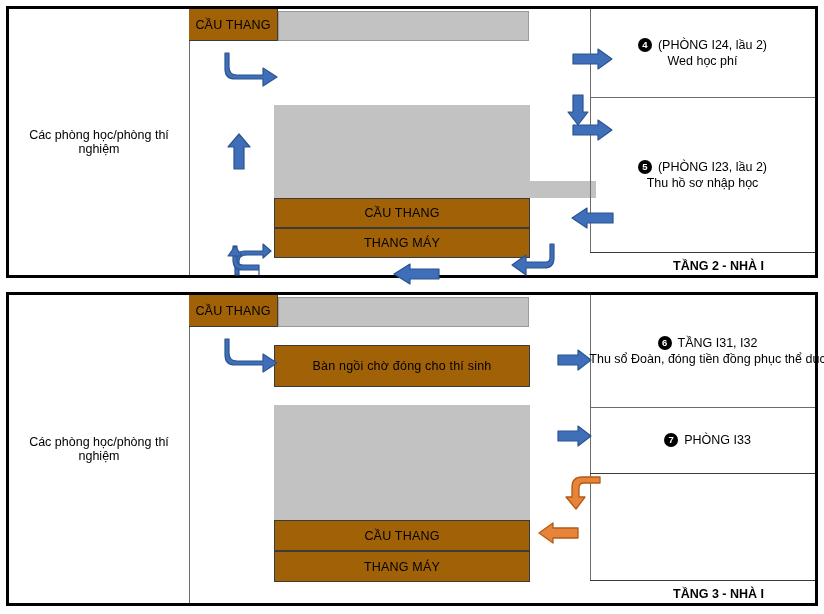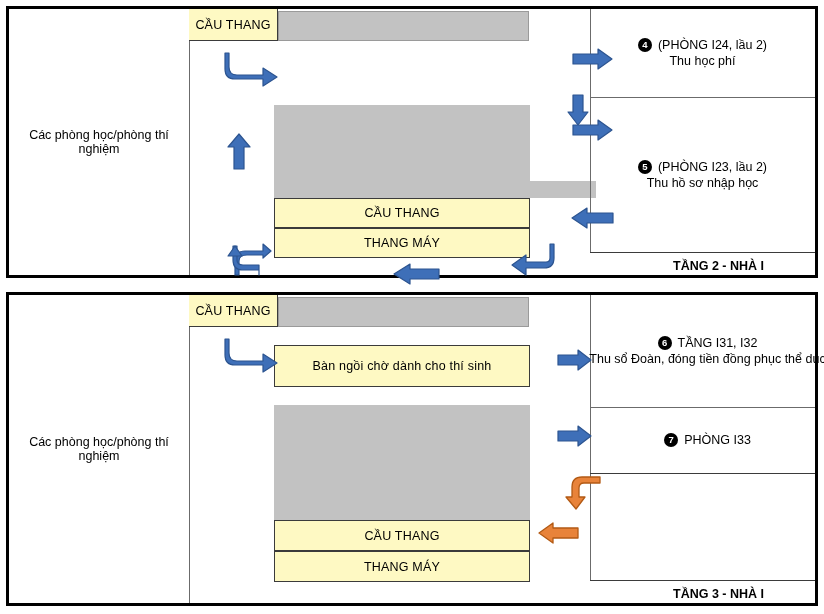--- a/index.html
+++ b/index.html
@@ -30,21 +30,21 @@
   .panel-inner {
     position: absolute;
     inset: 0;
   }
 
   
   .box {
     position: absolute;
     box-sizing: border-box;
     border: 1px solid #3b3b3b;
-    background: #fef9c3;
+    background: #a16207;
     display: flex;
     align-items: center;
     justify-content: center;
     font-size: 12.5px;
     color: #000000;
     letter-spacing: .2px;
   }
   .gray {
     position: absolute;
     box-sizing: border-box;
@@ -165,21 +165,21 @@
 
       <div class="hline" style="left:581px; top:88px; width:225px; background:#6b6b6b;"></div>
 
       <div class="hline" style="left:581px; top:243px; width:225px;"></div>
 
       <div class="room-cell" style="left:581px; top:0px; width:225px; height:88px;">
         <div class="room-title">
           <span class="bullet-num">4</span>
           <span>(PHÒNG I24, lầu 2)</span>
         </div>
-        <div class="room-sub">Thu học phí</div>
+        <div class="room-sub">Wed học phí</div>
       </div>
 
       <div class="room-cell" style="left:581px; top:88px; width:225px; height:155px;">
         <div class="room-title">
           <span class="bullet-num">5</span>
           <span>(PHÒNG I23, lầu 2)</span>
         </div>
         <div class="room-sub">Thu hồ sơ nhập học</div>
       </div>
 
@@ -252,21 +252,21 @@
         <span>Các phòng học/phòng thí nghiệm</span>
       </div>
 
       <div class="box" style="left:180px; top:0px; width:89px; height:32px; border-left:none; border-top:none;">
         <span>CẦU THANG</span>
       </div>
 
       <div class="gray" style="left:269px; top:2px; width:251px; height:30px;"></div>
 
       <div class="box" style="left:265px; top:50px; width:256px; height:42px;">
-        <span>Bàn ngồi chờ dành cho thí sinh</span>
+        <span>Bàn ngồi chờ đóng cho thí sinh</span>
       </div>
 
       <div class="gray noborder" style="left:265px; top:110px; width:256px; height:115px;"></div>
 
       <div class="box" style="left:265px; top:225px; width:256px; height:31px;">
         <span>CẦU THANG</span>
       </div>
 
       <div class="box" style="left:265px; top:256px; width:256px; height:31px;">
         <span>THANG MÁY</span>

